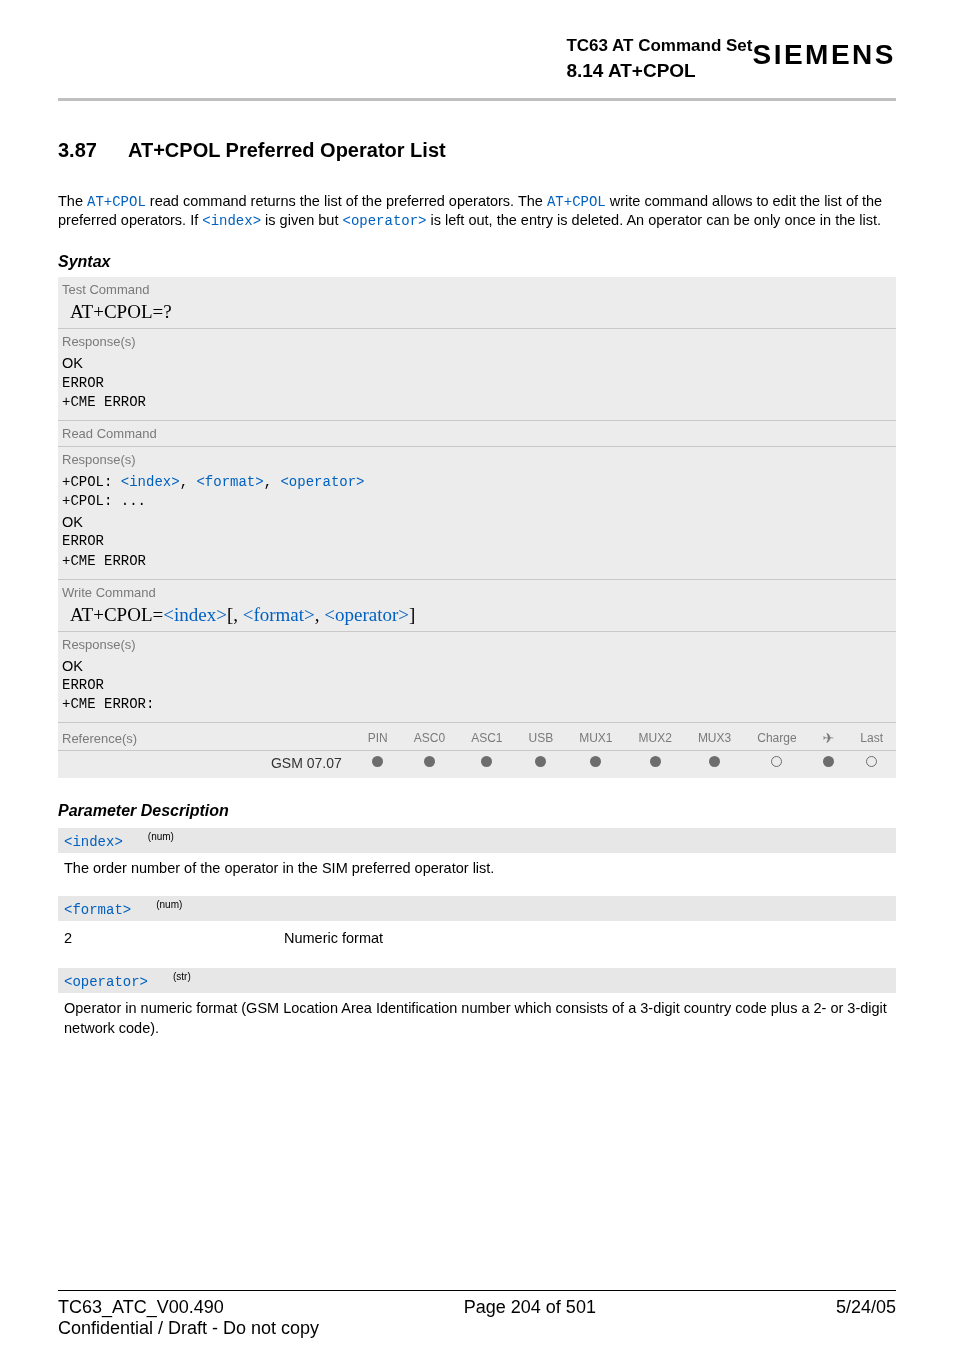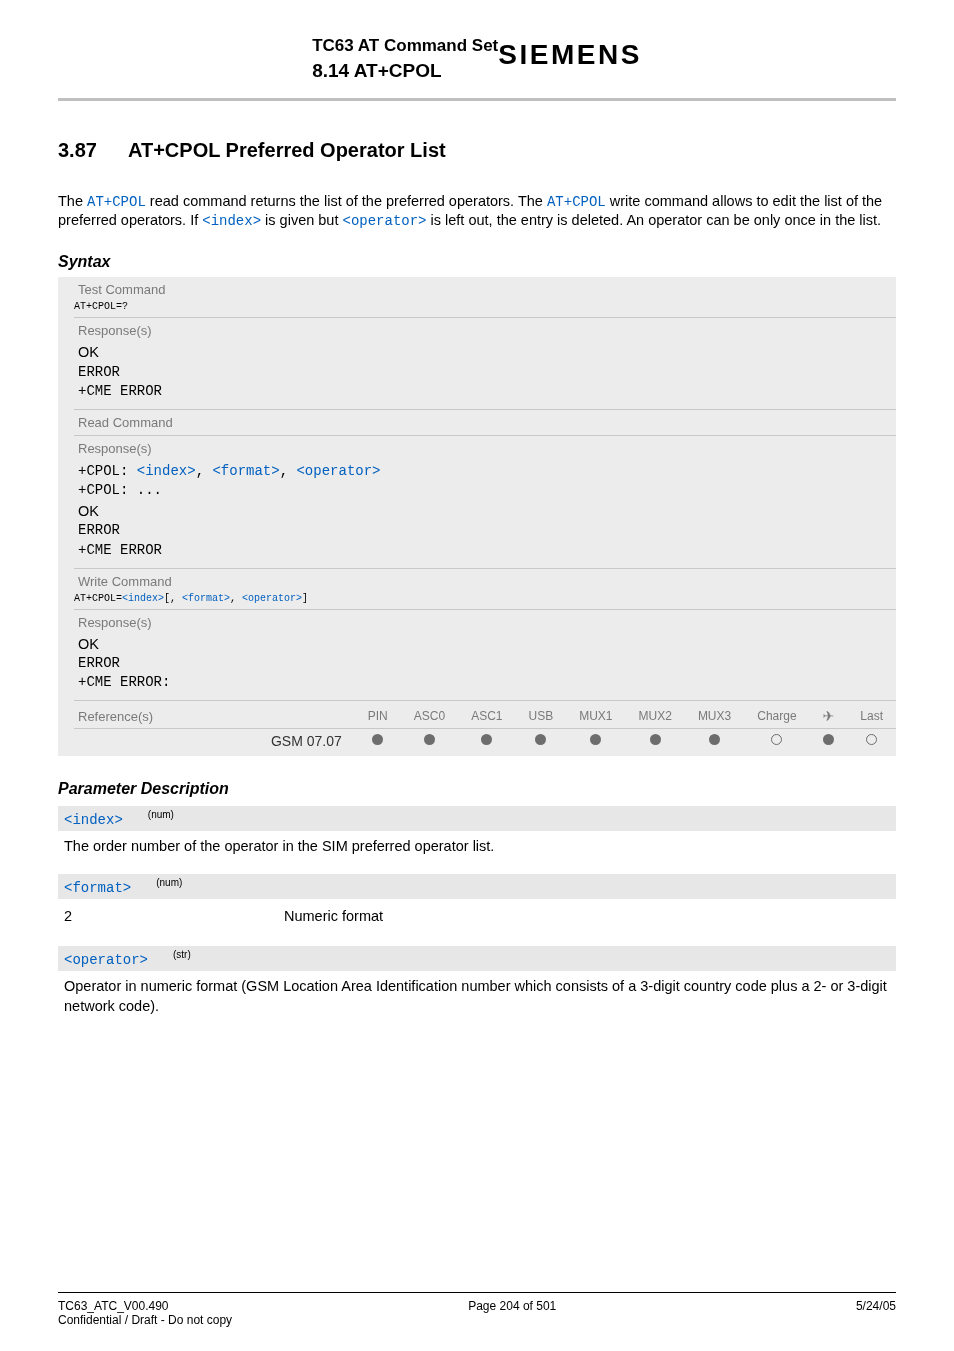--- a/index.html
+++ b/index.html
@@ -12,21 +12,21 @@
   .page {
     width: 954px;
     min-height: 1351px;
     margin: 0 auto;
     padding: 35px 58px 30px 58px;
     box-sizing: border-box;
     position: relative;
   }
   .header {
     display: flex;
-    justify-content: center;
+    justify-content: flex-end;
     align-items: flex-start;
     padding-bottom: 10px;
   }
   .header-left { line-height: 1.35; }
   .hdr-title { font-weight: bold; font-size: 17px; }
   .hdr-sub { font-weight: bold; font-size: 19px; }
   .brand {
     font-family: Arial, sans-serif;
     font-weight: 900;
     font-size: 28px;
@@ -54,24 +54,24 @@
   p.intro { line-height: 1.35; margin: 0 0 22px 0; }
   .link { color: #0060c0; }
   .mono { font-family: "Courier New", Courier, monospace; font-size: 14px; }
   .subhead {
     font-weight: bold;
     font-style: italic;
     font-size: 16px;
     margin: 0 0 4px 0;
   }
 
-  .block { border-bottom: 1px solid #c8c8c8; padding: 3px 0; margin-left: 16px; }
+  .block { border-bottom: 1px solid #c8c8c8; padding: 3px 0; }
   .block.last { border-bottom: none; }
   .lbl { color: #7a7a7a; font-size: 13px; padding: 2px 4px; }
-  .cmd { padding: 2px 0; font-family: Liberation Mono, monospace; font-size: 10px; }
+  .cmd { padding: 2px 12px; font-family: Liberation Serif, serif; font-size: 19px; }
   .resp { padding: 2px 4px 4px 4px; line-height: 1.4; }
   .resp div { font-family: Arial, sans-serif; }
   .resp .m { font-family: "Courier New", monospace; font-size: 14px; }
 
   .syntax-wrap {
     background: #ececec;
     border: 0;
     margin: 6px 0 24px 0;
   }
 
@@ -108,22 +108,22 @@
     font-size: 14px;
   }
   .param-head sup { font-size: 10px; font-family: Arial; padding-left: 25px; }
   .param-body { padding: 2px 6px 10px 6px; line-height: 1.35; }
   .param-row { display: flex; padding: 2px 0; }
   .param-row .k { width: 220px; }
 
   .footer {
     position: absolute;
     left: 58px; right: 58px;
-    bottom: 24px;
-    font-size: 12px;
+    bottom: 12px;
+    font-size: 18px;
   }
   .footer-row {
     display: flex;
     justify-content: space-between;
   }
 </style>
 </head>
 <body>
 
 <div class="page">

